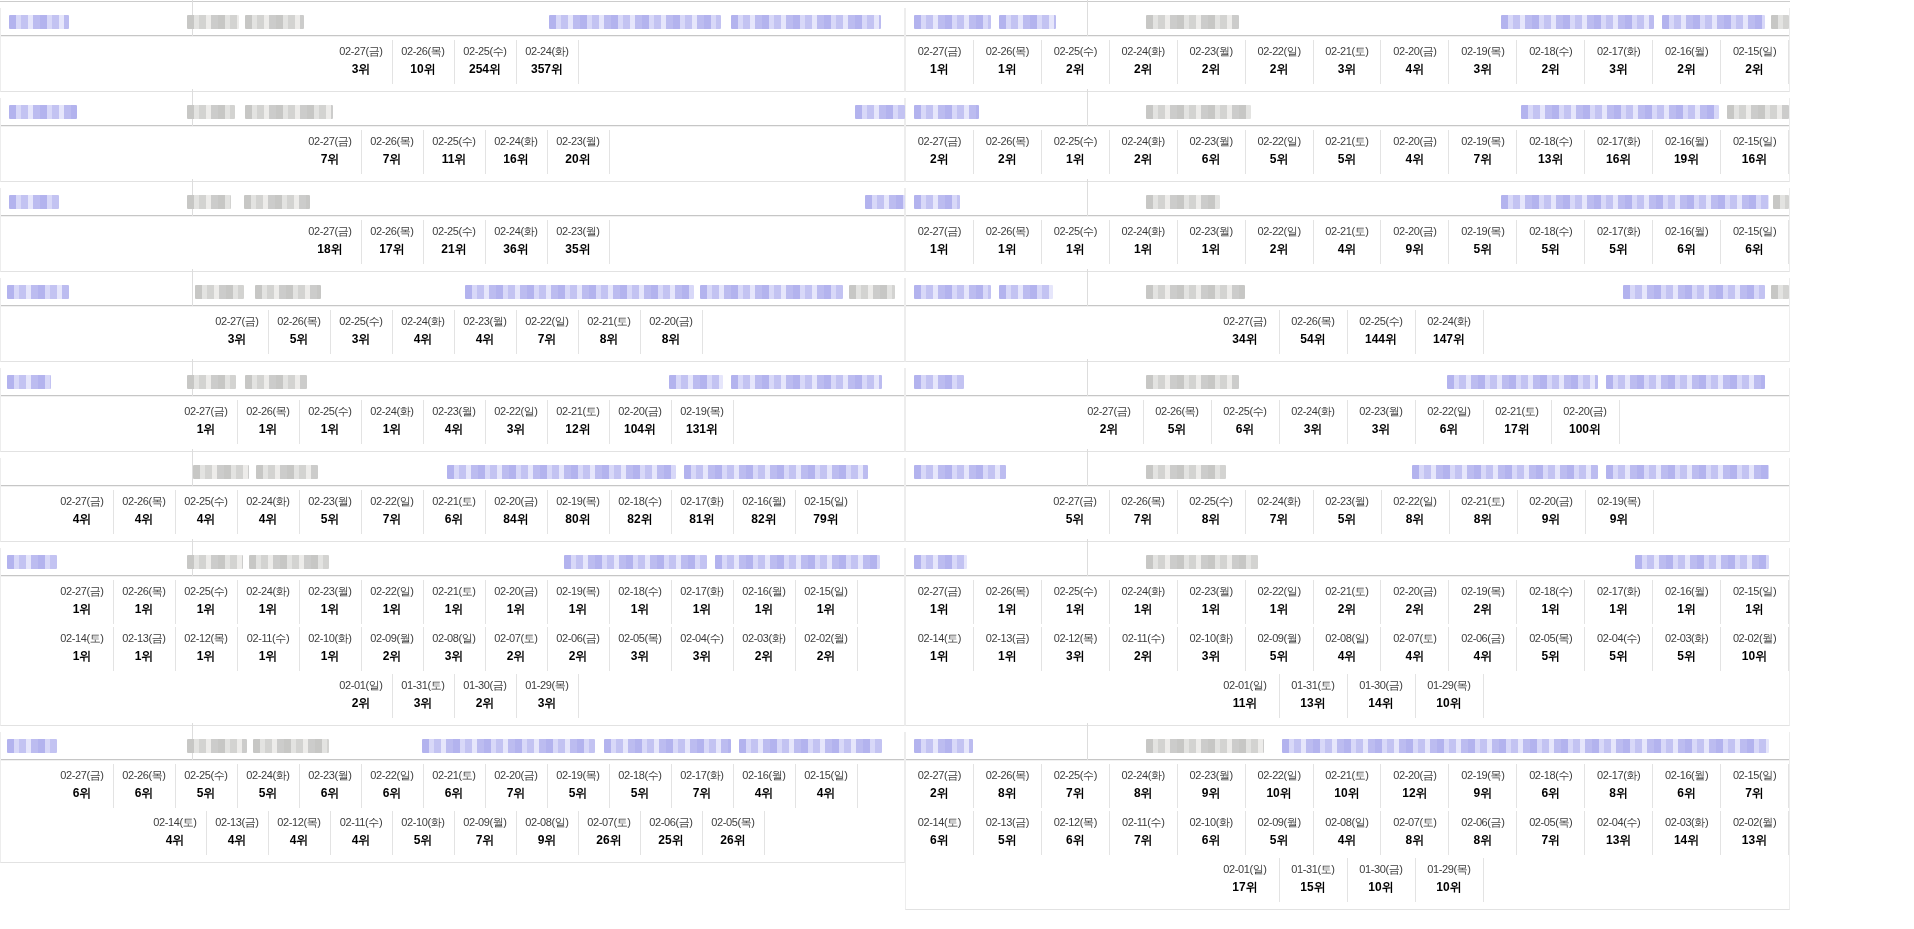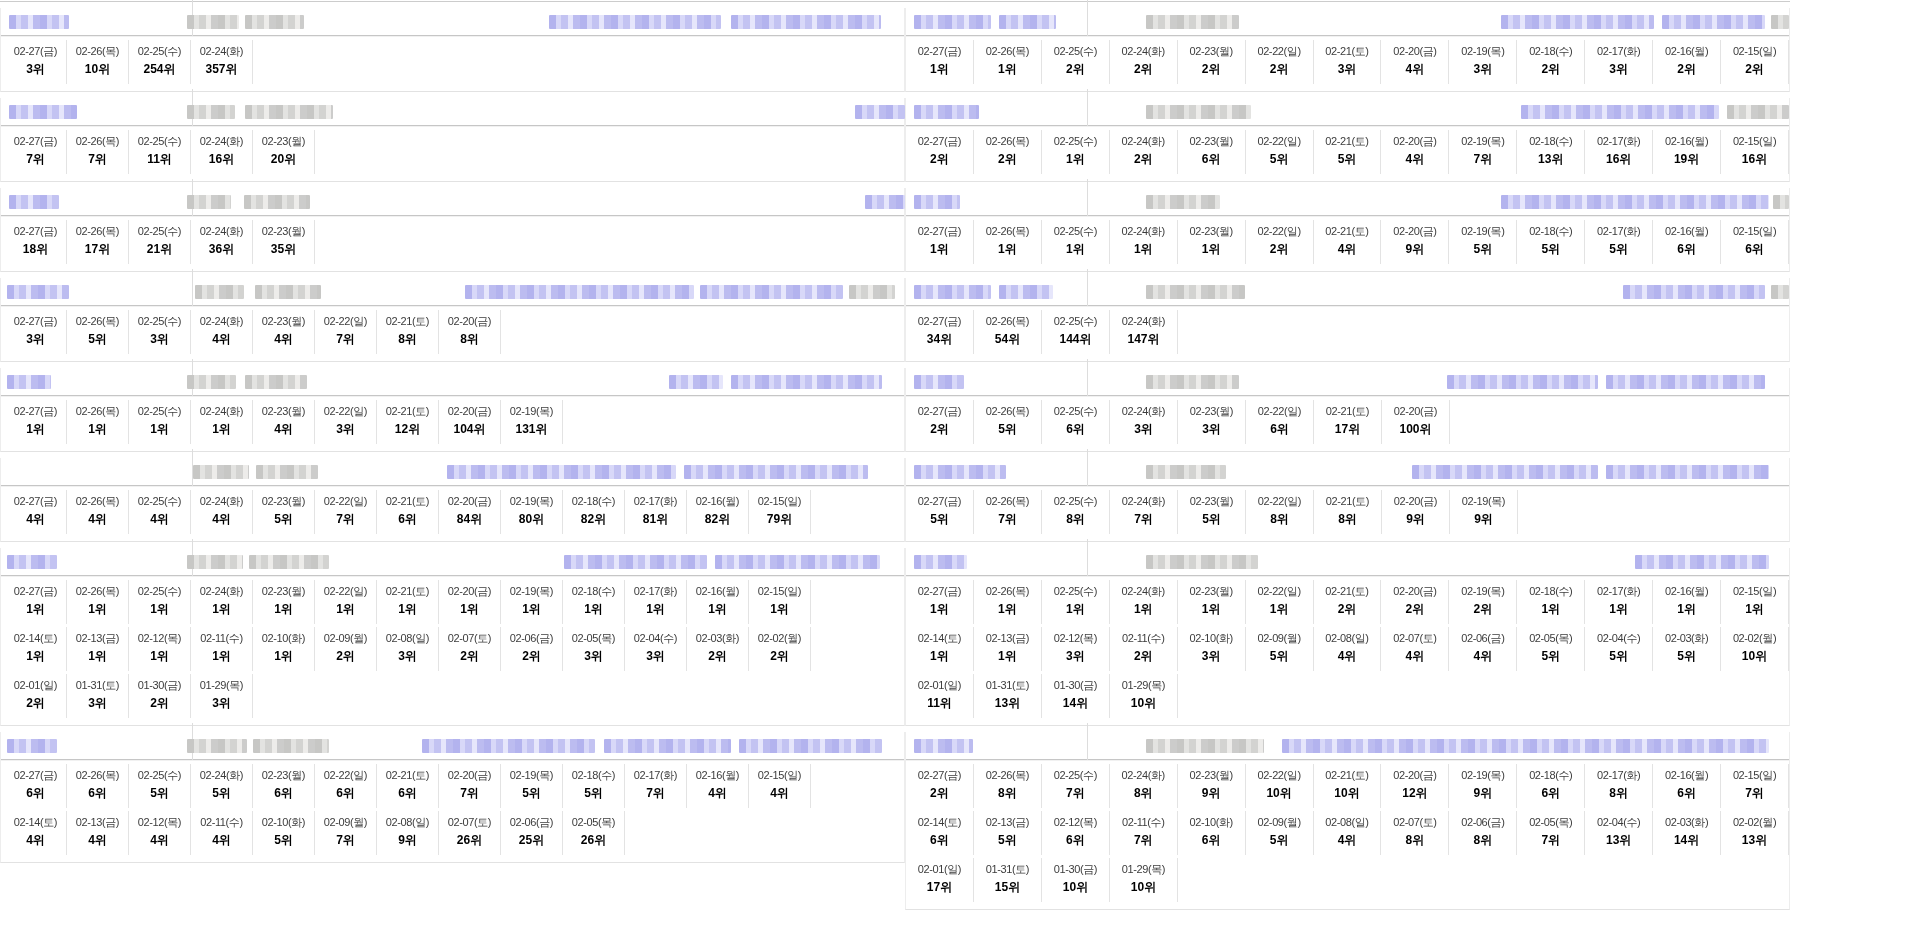--- a/index.html
+++ b/index.html
@@ -29,21 +29,21 @@
   .seg { position:absolute; top:7px; height:14px; border-radius:1px; }
   .seg.link {
     background:repeating-linear-gradient(90deg,
       #b3b3ee 0 7px,#d8d8f8 7px 12px,#c3c3f2 12px 19px,#e6e6fb 19px 24px,#bcbcf0 24px 31px);
   }
   .seg.meta {
     background:repeating-linear-gradient(90deg,
       #c7c7c5 0 7px,#e3e3e1 7px 12px,#d3d3d1 12px 19px,#edecea 19px 24px,#cccccb 24px 31px);
   }
   .rows { padding:4px 0 7px 0; }
-  .row { display:flex; margin-bottom:3px; }
+  .row { display:flex; margin-bottom:3px;justify-content:center; }
   .row:last-child { margin-bottom:0; }
   .cell { text-align:center; border-right:1px solid #e3e3e3; padding:4px 0 7px 0; }
   .cell .d { font-size:11px; color:#3c3c3c; line-height:15px; letter-spacing:-0.4px; white-space:nowrap; }
   .cell .r { font-size:12px; font-weight:bold; color:#000000; line-height:16px; margin-top:2px; white-space:nowrap; }
 </style>
 </head>
 <body>
 
 <div id="page">
   <div id="top-line"></div>

